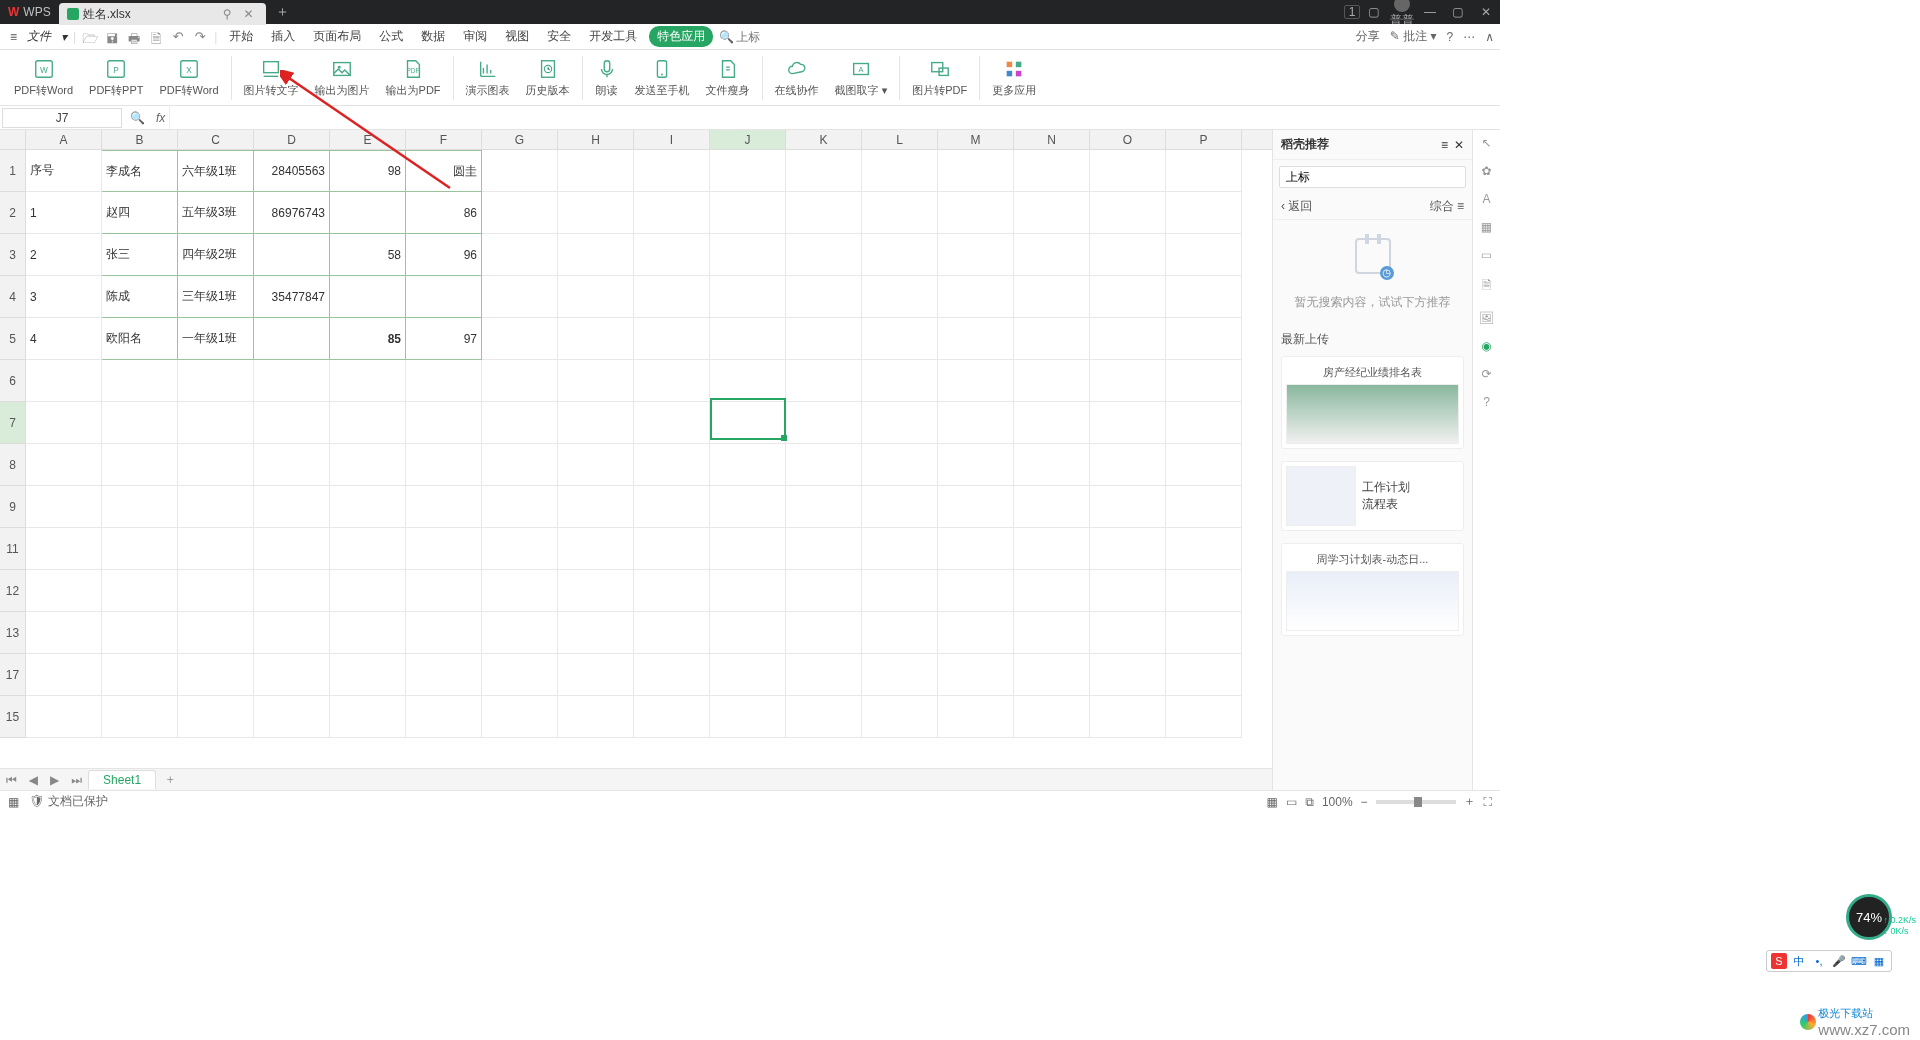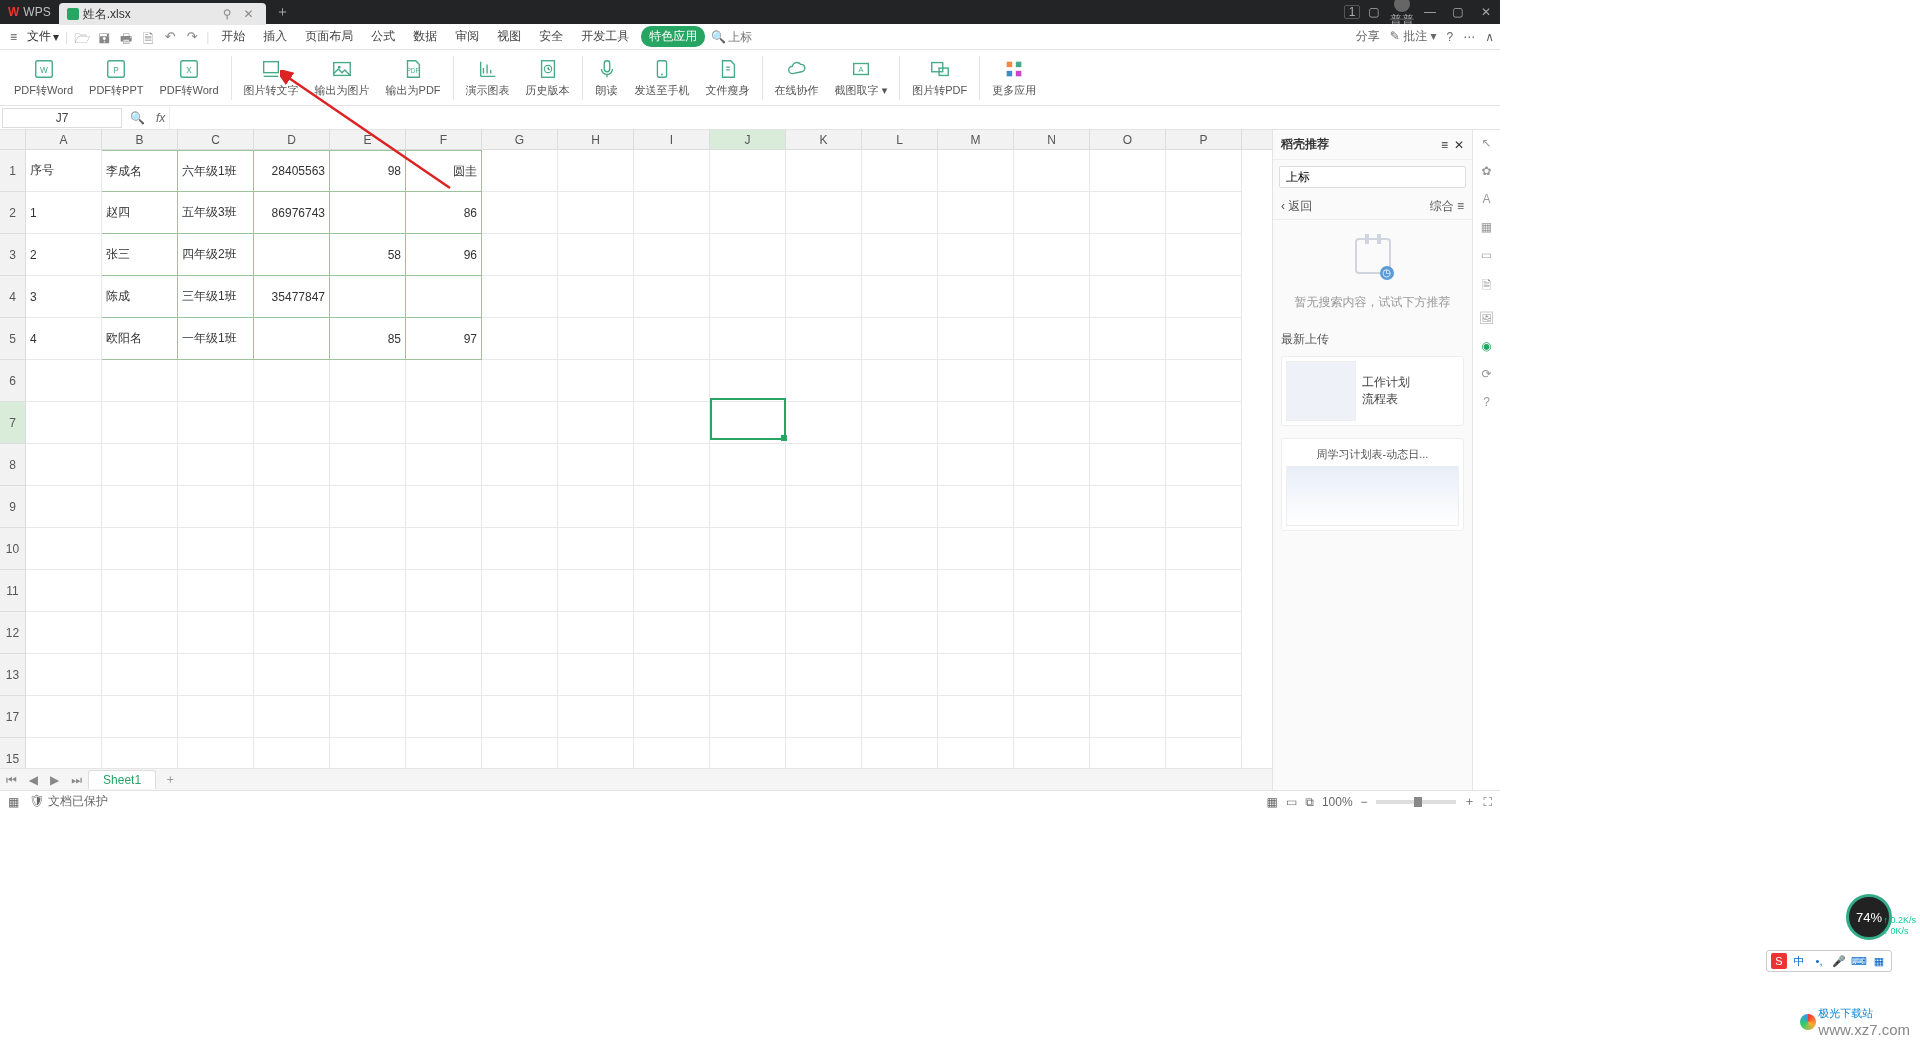--- a/index.html
+++ b/index.html
@@ -11,21 +11,21 @@
   .titlebar .tab.file { background:#e8e8e8; color:#333; border-top-left-radius:4px; border-top-right-radius:4px; height:22px; position:relative; top:2px;}
   .titlebar .tab .doc-icon { width:12px;height:12px;background:#26a563;border-radius:2px;display:inline-block; }
   .titlebar .close-x { color:#888; padding:0 4px; }
   .titlebar .plus { padding:0 10px; color:#aaa; font-size:14px; }
   .titlebar .spacer { flex:1; }
   .titlebar .rbtn { width:28px; text-align:center; color:#aaa; font-size:12px; }
   .titlebar .avatar { width:16px;height:16px;border-radius:50%;background:#666;display:inline-block;vertical-align:middle; }
   
   .menurow { height: 26px; display:flex; align-items:center; padding:0 6px; gap:6px; border-bottom:1px solid #e4e4e4; background:#fff; }
   .menurow .hb { padding:0 4px; color:#555; font-size:12px; }
-  .menurow .filebtn { display:flex;align-items:center; gap:2px; }
+  .menurow .filebtn { display:flex;align-items:center; gap:10px;font-style:italic; }
   .menurow .divider { color:#ddd; }
   .menurow .qicon { width:16px;height:16px; color:#888; font-size:13px; text-align:center; }
   .menurow .menuitem { padding:0 6px; color:#444; }
   .menurow .menuitem.active { border-radius:10px; background:#26a563; color:#fff; padding:2px 8px; }
   .menurow .search { display:flex; align-items:center; gap:2px; color:#888; }
   .menurow .search input { border:none; outline:none; width:80px; font-size:12px;}
   .menurow .right { margin-left:auto; display:flex; align-items:center; gap:10px; color:#666;}
   
   .ribbon { height: 56px; display:flex; align-items:center; padding:2px 6px; border-bottom:1px solid #e4e4e4; gap:0; position:relative; }
   .ribbon .btn { display:flex; flex-direction:column; align-items:center; justify-content:flex-end; padding:0 8px; cursor:default;}
@@ -424,21 +424,21 @@
           <div class="cell col-std" style="width: 76px;"></div>
           <div class="cell col-std" style="width: 76px;"></div>
           <div class="cell col-std" style="width: 76px;"></div>
         </div>
         <div class="row">
           <div class="rh">5</div>
           <div class="cell col-std leftal" style="width: 76px;">4</div>
           <div class="cell col-std datacell leftal" style="width: 76px;">欧阳名</div>
           <div class="cell col-std datacell leftal" style="width: 76px;">一年级1班</div>
           <div class="cell col-std datacell rightal" style="width: 76px;"></div>
-          <div class="cell col-std datacell rightal" style="width: 76px;">85</div>
+          <div class="cell col-std datacell rightal" style="width: 76px; font-weight: bold;">85</div>
           <div class="cell col-std datacell rightal" style="width: 76px;">97</div>
           <div class="cell col-std" style="width: 76px;"></div>
           <div class="cell col-std" style="width: 76px;"></div>
           <div class="cell col-std" style="width: 76px;"></div>
           <div class="cell col-std" style="width: 76px;"></div>
           <div class="cell col-std" style="width: 76px;"></div>
           <div class="cell col-std" style="width: 76px;"></div>
           <div class="cell col-std" style="width: 76px;"></div>
           <div class="cell col-std" style="width: 76px;"></div>
           <div class="cell col-std" style="width: 76px;"></div>
@@ -496,39 +496,20 @@
           <div class="cell col-std" style="width: 76px;"></div>
           <div class="cell col-std" style="width: 76px;"></div>
           <div class="cell col-std" style="width: 76px;"></div>
           <div class="cell col-std" style="width: 76px;"></div>
           <div class="cell col-std" style="width: 76px;"></div>
           <div class="cell col-std" style="width: 76px;"></div>
           <div class="cell col-std" style="width: 76px;"></div>
         </div>
         <div class="row">
           <div class="rh">9</div>
-          <div class="cell col-std" style="width: 76px;"></div>
-          <div class="cell col-std" style="width: 76px;"></div>
-          <div class="cell col-std" style="width: 76px;"></div>
-          <div class="cell col-std" style="width: 76px;"></div>
-          <div class="cell col-std" style="width: 76px;"></div>
-          <div class="cell col-std" style="width: 76px;"></div>
-          <div class="cell col-std" style="width: 76px;"></div>
-          <div class="cell col-std" style="width: 76px;"></div>
-          <div class="cell col-std" style="width: 76px;"></div>
-          <div class="cell col-std" style="width: 76px;"></div>
-          <div class="cell col-std" style="width: 76px;"></div>
-          <div class="cell col-std" style="width: 76px;"></div>
-          <div class="cell col-std" style="width: 76px;"></div>
-          <div class="cell col-std" style="width: 76px;"></div>
-          <div class="cell col-std" style="width: 76px;"></div>
-          <div class="cell col-std" style="width: 76px;"></div>
-        </div>
-        <div class="row">
-          <div class="rh">10</div>
           <div class="cell col-std" style="width: 76px;"></div>
           <div class="cell col-std" style="width: 76px;"></div>
           <div class="cell col-std" style="width: 76px;"></div>
           <div class="cell col-std" style="width: 76px;"></div>
           <div class="cell col-std" style="width: 76px;"></div>
           <div class="cell col-std" style="width: 76px;"></div>
           <div class="cell col-std" style="width: 76px;"></div>
           <div class="cell col-std" style="width: 76px;"></div>
           <div class="cell col-std" style="width: 76px;"></div>
           <div class="cell col-std" style="width: 76px;"></div>
@@ -658,20 +639,24 @@
     <div class="sp-back">
       <span>‹ <span>返回</span></span>
       <span><span>综合</span> ≡</span>
     </div>
     <div class="sp-empty">
       <div class="noteic"></div>
       <div style="position:relative;left:14px;top:-14px;width:14px;height:14px;border-radius:50%;background:#5b9bd8;margin:0 auto;color:#fff;font-size:10px;line-height:14px;">◷</div>
       <div>暂无搜索内容，试试下方推荐</div>
     </div>
     <div class="sp-section">最新上传</div>
+    <div class="sp-card">
+        <div class="ct">房产经纪业绩排名表</div>
+        <div class="img green"></div>
+      </div>
     <div class="sp-card2">
         <div class="img"></div>
         <div class="txt" style="white-space:pre-line">工作计划
 流程表</div>
       </div>
     <div class="sp-card">
         <div class="ct">周学习计划表-动态日...</div>
         <div class="img blue"></div>
       </div>
   </div>

